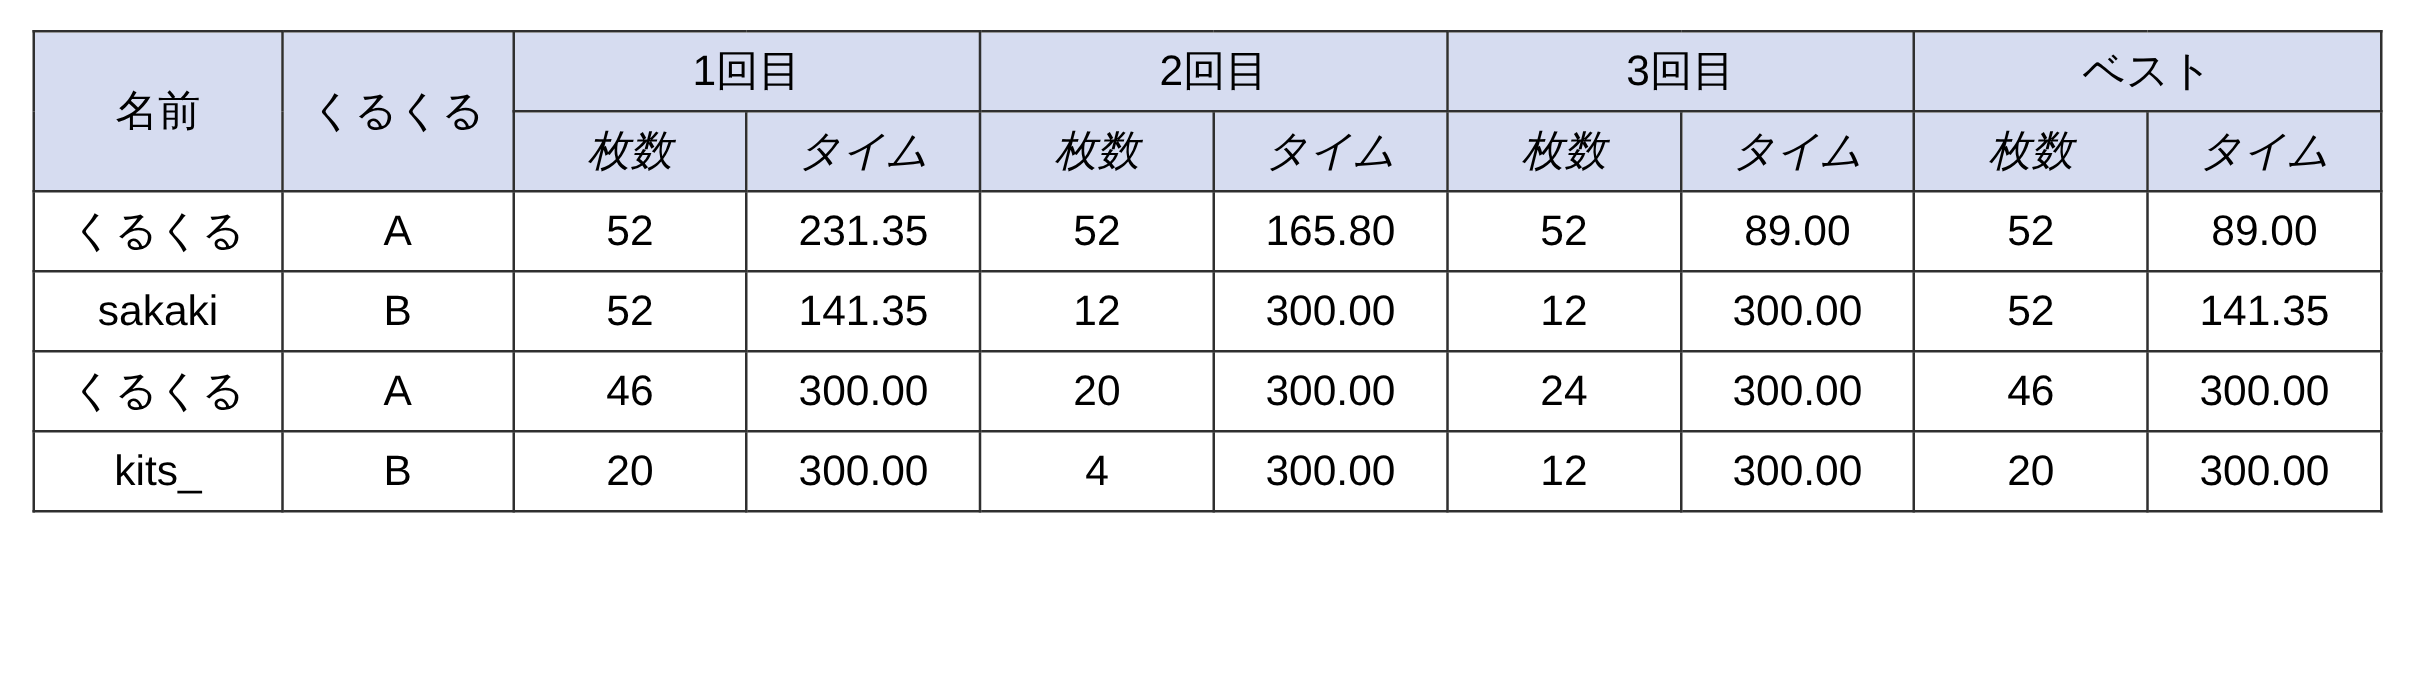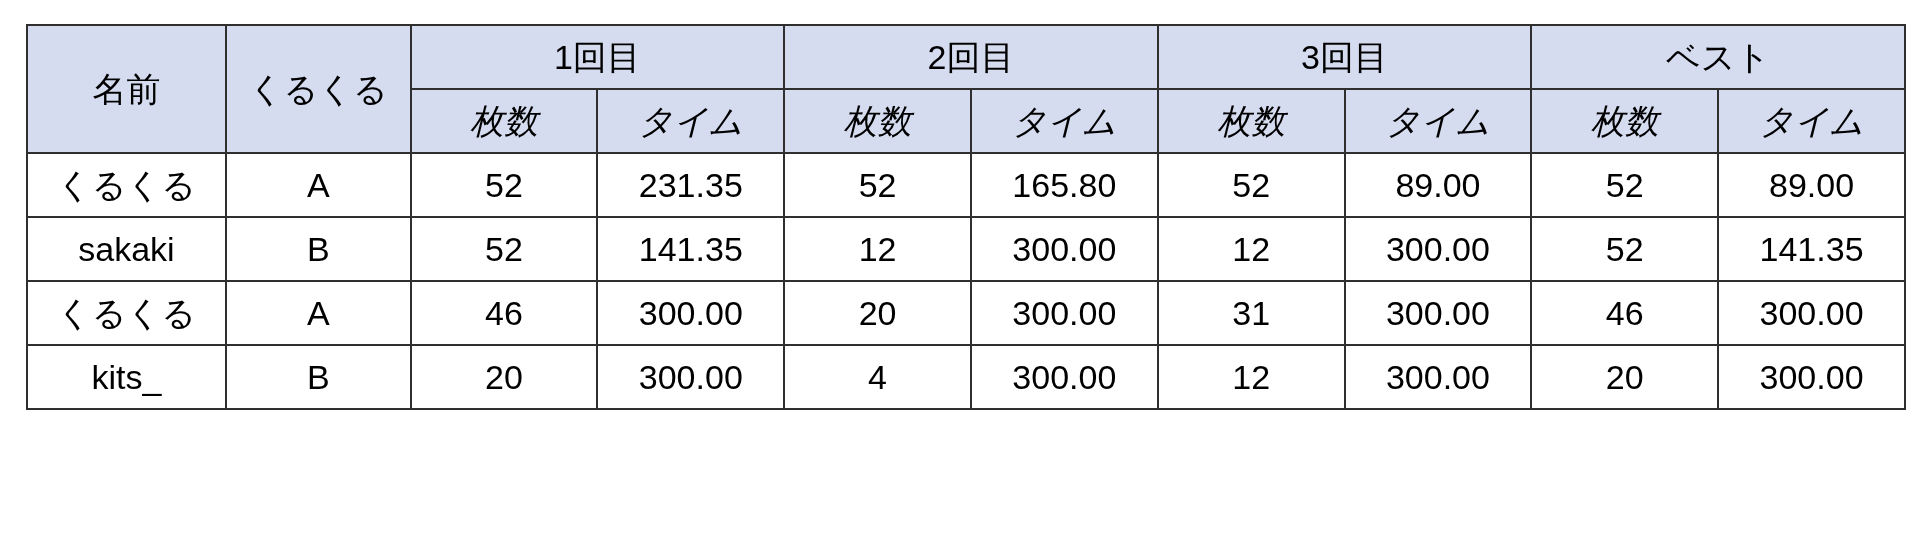--- a/index.html
+++ b/index.html
@@ -118,21 +118,21 @@
         <td class="c-num">52</td>
         <td class="c-num">141.35</td>
       </tr>
       <tr>
         <td class="c-name">くるくる</td>
         <td class="c-num">A</td>
         <td class="c-num">46</td>
         <td class="c-num">300.00</td>
         <td class="c-num">20</td>
         <td class="c-num">300.00</td>
-        <td class="c-num">31</td>
+        <td class="c-num">24</td>
         <td class="c-num">300.00</td>
         <td class="c-num">46</td>
         <td class="c-num">300.00</td>
       </tr>
       <tr>
         <td class="c-name">kits_</td>
         <td class="c-num">B</td>
         <td class="c-num">20</td>
         <td class="c-num">300.00</td>
         <td class="c-num">4</td>

